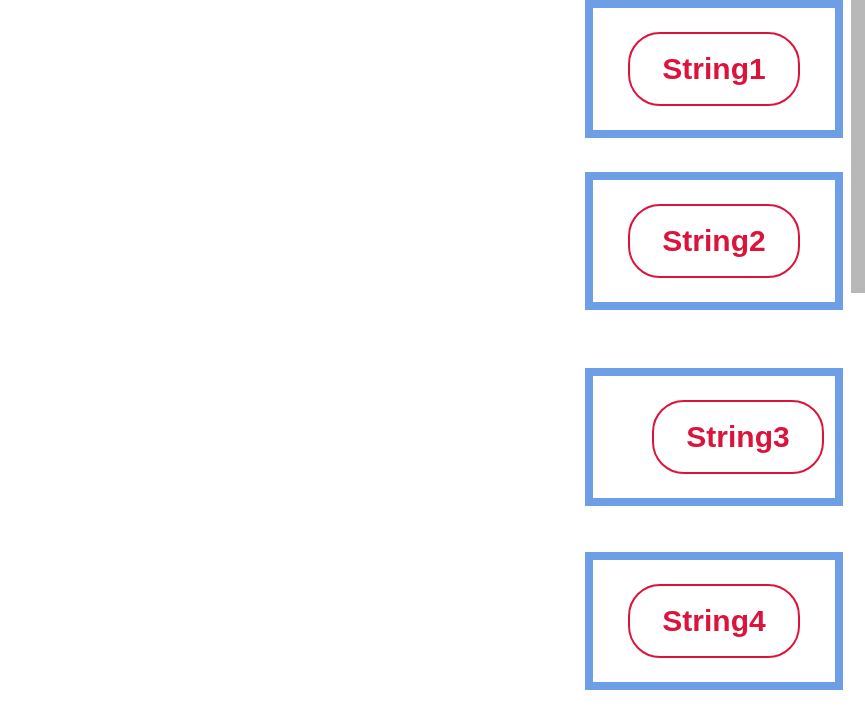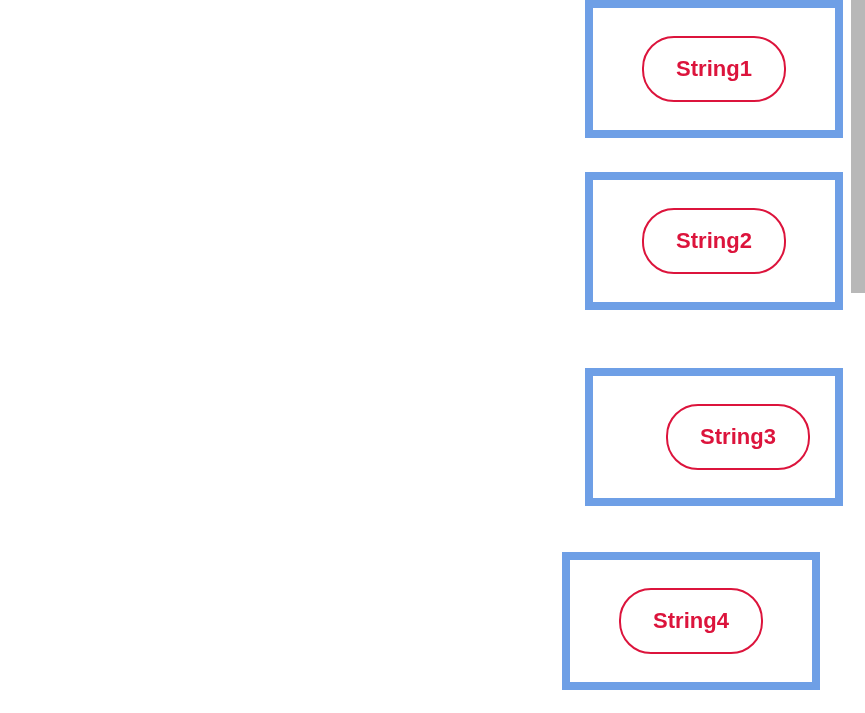--- a/index.html
+++ b/index.html
@@ -29,32 +29,32 @@
       height: 138px;
       border: 8px solid #6e9fe6;
       background: #ffffff;
       display: flex;
       align-items: center;
       justify-content: center;
     }
     .card-1 { left: 585px; top: 0px; }
     .card-2 { left: 585px; top: 172px; }
     .card-3 { left: 585px; top: 368px; padding-left: 48px; }
-    .card-4 { left: 562px; top: 552px; text-align: center; }
+    .card-4 { left: 585px; top: 552px; text-align: center; }
     .pill {
       border: 2px solid #dc143c;
       border-radius: 32px;
       padding: 18px 32px;
       display: inline-flex;
       align-items: center;
       justify-content: center;
     }
     .pill-label {
       color: #dc143c;
-      font-size: 22px;
+      font-size: 30px;
       font-weight: bold;
       white-space: nowrap;
     }
   </style>
 </head>
 <body>
 
 <div class="scrollbar"></div>
 
 <div class="card card-1">

